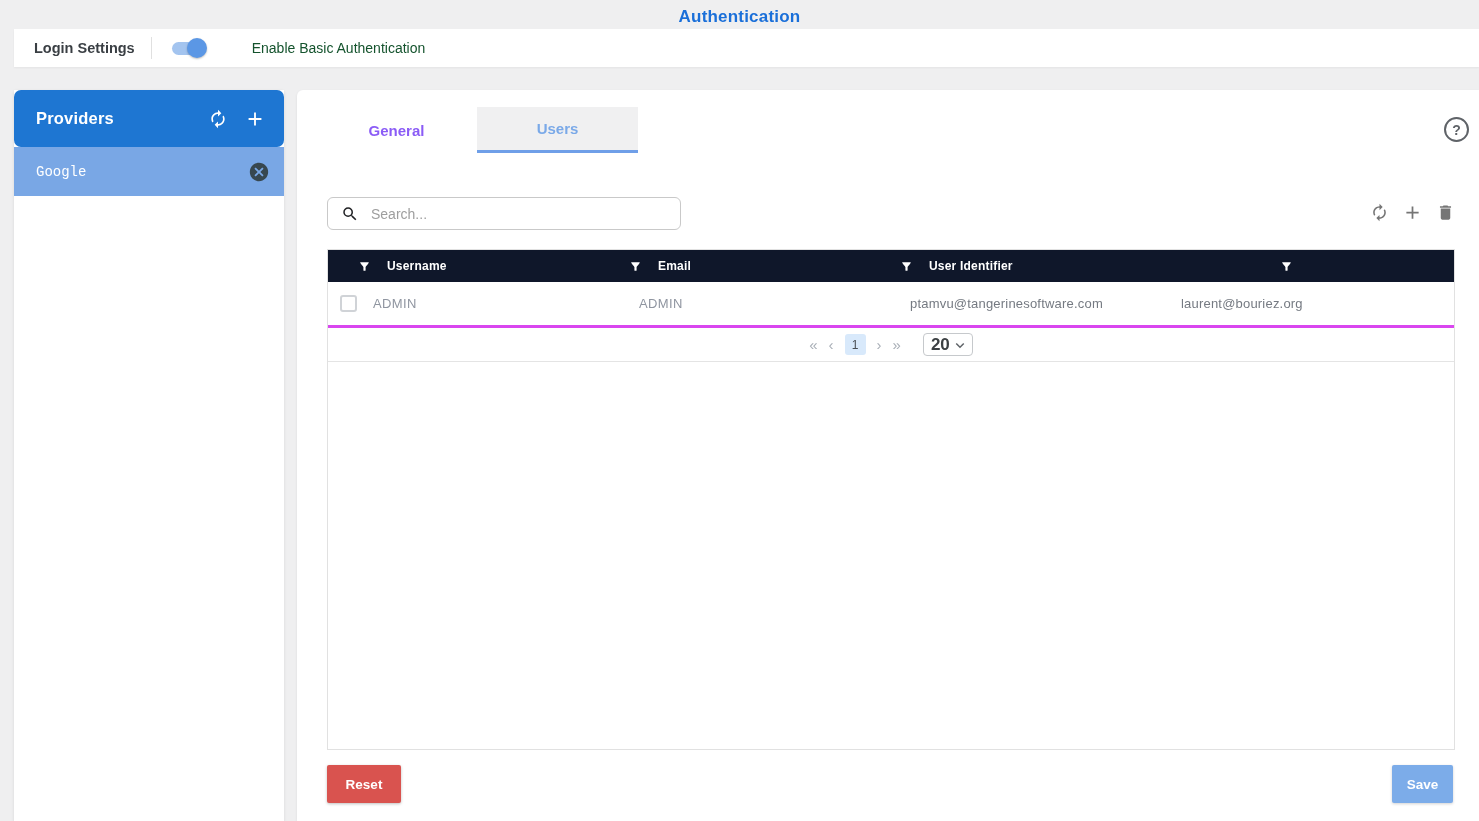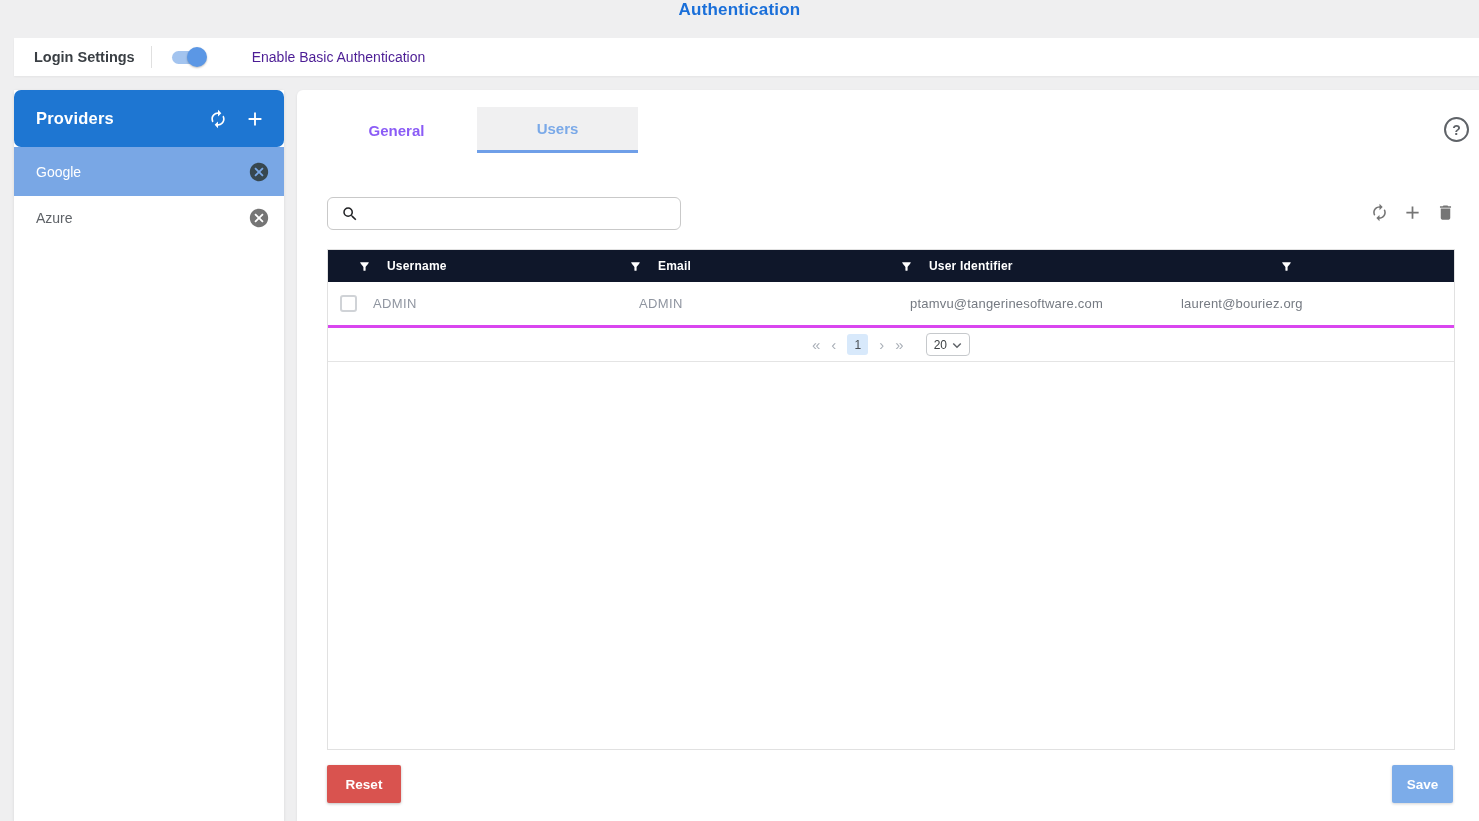--- a/index.html
+++ b/index.html
@@ -10,55 +10,55 @@
     color:#3c4043;
     position:relative;
   }
   .icon-btn { background:none; border:none; cursor:pointer; display:inline-flex; align-items:center; justify-content:center; padding:0; }
   svg { display:block; }
 
   
   .page-title {
     position:absolute; top:0; left:0; width:100%; height:38px;
     display:flex; align-items:flex-start; justify-content:center;
-    font-size:17px; font-weight:bold; color:#1a6fd9; padding-top:0;
+    font-size:17px; font-weight:bold; color:#1a6fd9; padding-top:7px;
     letter-spacing:.2px;
   }
 
   
   .login-bar {
-    position:absolute; top:38px; left:14px; right:0; height:38px;
+    position:absolute; top:29px; left:14px; right:0; height:38px;
     background:#ffffff; display:flex; align-items:center;
     box-shadow:0 1px 2px rgba(0,0,0,.05);
     padding-left:20px;
   }
   .login-bar .lbl { font-size:14.5px; font-weight:bold; color:#3a3f44; }
   .login-bar .vdiv { width:1px; height:22px; background:#e0e0e0; margin:0 18px 0 16px; }
   .toggle { position:relative; width:37px; height:20px; cursor:pointer; margin-right:15px; }
   .toggle .track { position:absolute; left:2px; top:4px; width:33px; height:13px; border-radius:7px; background:#a3c4ef; }
   .toggle .thumb { position:absolute; right:0; top:0; width:20px; height:20px; border-radius:50%; background:#5b97e5; box-shadow:0 1px 2px rgba(0,0,0,.25); }
-  .login-bar .toggle-lbl { font-size:14px; color:#4c1d95;padding-left:30px; }
+  .login-bar .toggle-lbl { font-size:14px; color:#14532d;padding-left:30px; }
 
   
   .sidebar {
     position:absolute; left:14px; top:90px; width:270px; bottom:0;
     background:#ffffff; box-shadow:0 1px 3px rgba(0,0,0,.1);
   }
   .sidebar-header {
     height:57px; background:#1e76d2; display:flex; align-items:center;
     padding:0 18px 0 22px; color:#fff;border-radius:7px;
   }
   .sidebar-header .sb-title { font-size:16.5px; font-weight:bold; letter-spacing:.2px; flex:1; }
   .sidebar-header .icon-btn { margin-left:16px; }
   .provider-item {
     height:49px; display:flex; align-items:center; padding:0 14px 0 22px;
     font-size:14px; cursor:pointer;
   }
   .provider-item .p-label { flex:1; }
-  .provider-item.selected { background:#79a7e5; color:#ffffff; }
+  .provider-item.selected { background:#79a7e5; color:#ffffff;font-family:Liberation Mono, monospace; }
   .provider-item.normal { height:44px; background:#ffffff; color:#5f6368; }
 
   
   .main {
     position:absolute; left:297px; top:90px; right:0; bottom:0;
     background:#ffffff; border-radius:6px 0 0 0;
     box-shadow:0 1px 3px rgba(0,0,0,.08);
   }
   .tabs { position:absolute; left:19px; top:17px; display:flex; }
   .tab {
@@ -122,21 +122,21 @@
   .pg-arrow { color:#a9afb7; font-size:15px; line-height:1; cursor:default; }
   .pg-page {
     width:21px; height:21px; border-radius:3px; background:#d8e9fb;
     display:flex; align-items:center; justify-content:center;
     font-size:12px; color:#4a4f54; cursor:pointer;
   }
   .page-size {
     margin-left:11px; height:23px; min-width:38px; border:1px solid #c6c9cc; border-radius:4px;
     display:flex; align-items:center; padding:0 3px 0 7px; cursor:pointer; gap:1px;
   }
-  .page-size .ps-val { font-size:12px; color:#3c4043; }
+  .page-size .ps-val { font-size:17px; color:#3c4043;font-weight:bold; }
 
   
   .btn {
     position:absolute; top:675px; height:38px; border:none; border-radius:2px;
     font-family:"Liberation Sans", sans-serif; font-size:13.5px; font-weight:bold;
     color:#fff; cursor:pointer; box-shadow:0 1px 3px rgba(0,0,0,.25);
   }
   .btn-reset { left:30px; width:74px; background:#d9534f; }
   .btn-save  { right:26px; width:61px; background:#7cace9; box-shadow:0 1px 3px rgba(0,0,0,.18); }
 </style>
@@ -176,49 +176,40 @@
   <div class="provider-item selected">
     <span class="p-label">Google</span>
     <button class="icon-btn">
       <span>
         <svg width="22" height="22" viewBox="0 0 24 24" fill="#37474f">
             <path d="M12 2C6.47 2 2 6.47 2 12s4.47 10 10 10 10-4.47 10-10S17.53 2 12 2zm5 13.59L15.59 17 12 13.41 8.41 17 7 15.59 10.59 12 7 8.41 8.41 7 12 10.59 15.59 7 17 8.41 13.41 12 17 15.59z"></path>
           </svg>
       </span>
     </button>
   </div>
-  <div class="provider-item normal">
-    <span class="p-label">Azure</span>
-    <button class="icon-btn">
-      <span>
-        <svg width="22" height="22" viewBox="0 0 24 24" fill="#757575">
-            <path d="M12 2C6.47 2 2 6.47 2 12s4.47 10 10 10 10-4.47 10-10S17.53 2 12 2zm5 13.59L15.59 17 12 13.41 8.41 17 7 15.59 10.59 12 7 8.41 8.41 7 12 10.59 15.59 7 17 8.41 13.41 12 17 15.59z"></path>
-          </svg>
-      </span>
-    </button>
-  </div>
 </div>
 
 <div class="main">
 
   <div class="tabs">
     <div class="tab">General</div>
     <div class="tab active">Users</div>
   </div>
 
   <button class="icon-btn help-btn">
     <span>?</span>
   </button>
 
   <div class="search-box">
     <span class="s-icon">
       <svg width="18" height="18" viewBox="0 0 24 24" fill="#202124">
           <path d="M15.5 14h-.79l-.28-.27A6.47 6.47 0 0 0 16 9.5 6.5 6.5 0 1 0 9.5 16c1.61 0 3.09-.59 4.23-1.57l.27.28v.79l5 4.99L20.49 19l-4.99-5zm-6 0C7.01 14 5 11.99 5 9.5S7.01 5 9.5 5 14 7.01 14 9.5 11.99 14 9.5 14z"></path>
         </svg>
     </span>
+    <input class="search-input" type="text" placeholder="Search..." style="">
   </div>
 
   <div class="toolbar">
     <button class="icon-btn">
       <span>
         <svg width="19" height="19" viewBox="0 0 24 24" fill="#757575">
             <path d="M12 6v3l4-4-4-4v3c-4.42 0-8 3.58-8 8 0 1.57.46 3.03 1.24 4.26L6.7 14.8A5.87 5.87 0 0 1 6 12c0-3.31 2.69-6 6-6zm6.76 1.74L17.3 9.2c.44.84.7 1.79.7 2.8 0 3.31-2.69 6-6 6v-3l-4 4 4 4v-3c4.42 0 8-3.58 8-8 0-1.57-.46-3.03-1.24-4.26z"></path>
           </svg>
       </span>
     </button>

